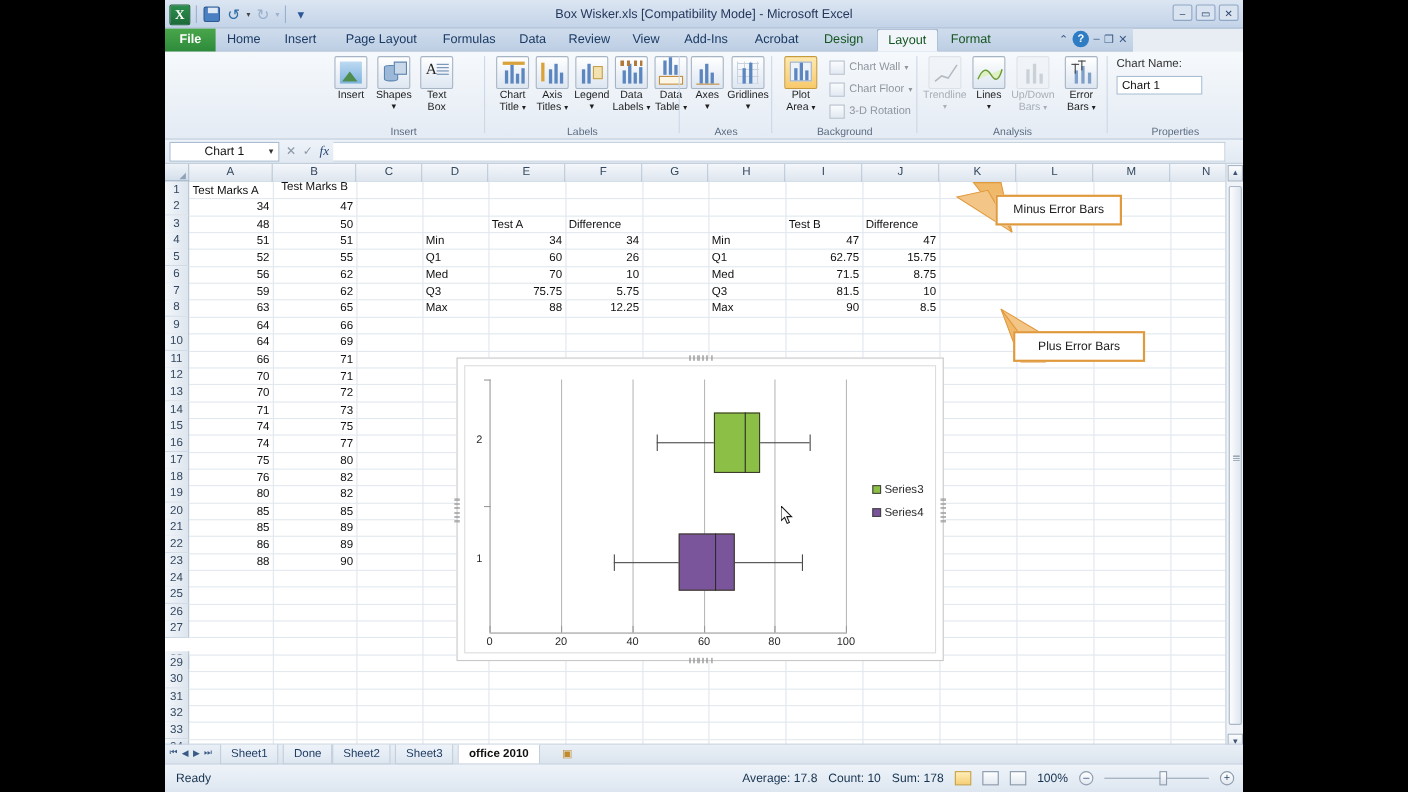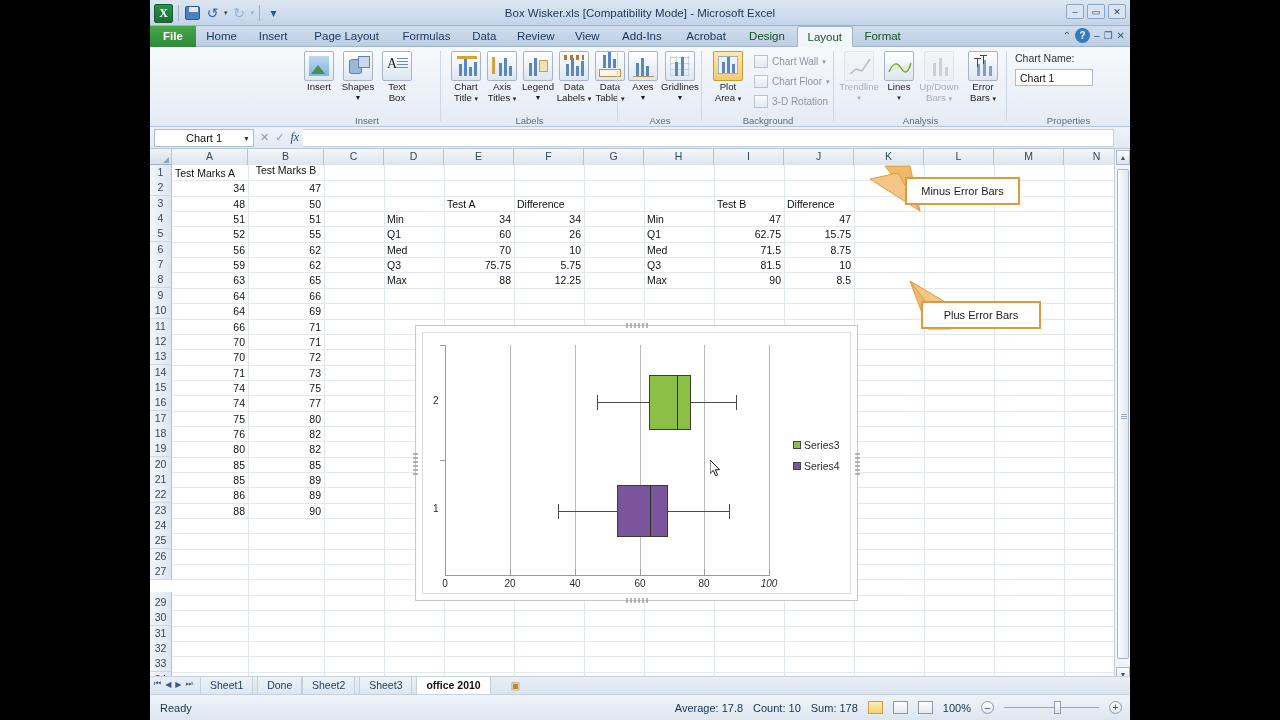--- a/index.html
+++ b/index.html
@@ -50,21 +50,21 @@
   .ctxtools {
     position:absolute; left:583px; top:0; width:185px; height:26px;
     background: linear-gradient(#9adf9a,#65c96a);
     border-left:1px solid #57a85b; border-right:1px solid #57a85b;
     border-top:3px solid #3f9d48;
     color:#135c22; font-size:11px; text-align:center; line-height:24px;
   }
 
   
   .tabstrip {
-    position:absolute; left:0; top:26px; width:980px; height:21px;
+    position:absolute; left:0; top:26px; width:880px; height:21px;
     background: linear-gradient(#cfdcec,#bdcee4);
     border-bottom:1px solid #9fb4cf;
   }
   .tab {
     position:absolute; top:0; height:21px; line-height:20px; padding:0 9px;
     font-size:11.5px; color:#1a3a63; cursor:default;
   }
   .tab.file { background:linear-gradient(#4aa64a,#2d8a3b); color:#fff; font-weight:bold; width:46px; text-align:center; padding:0;}
   .tab.active { background:#f2f6fb; border:1px solid #9fb4cf; border-bottom:1px solid #f2f6fb; border-radius:3px 3px 0 0; color:#1b3c66;}
   .tab.ctx { color:#14551f; }
@@ -698,21 +698,21 @@
           <div class="tick" style="left:346px;top:236px;width:1px;height:6px;"></div>
 
           <div class="tick" style="left:17px;top:12px;width:6px;height:1px;"></div>
           <div class="tick" style="left:17px;top:127px;width:6px;height:1px;"></div>
 
           <div class="axlabel" style="left:10px;top:245px;width:24px;">0</div>
           <div class="axlabel" style="left:75px;top:245px;width:24px;">20</div>
           <div class="axlabel" style="left:140px;top:245px;width:24px;">40</div>
           <div class="axlabel" style="left:205px;top:245px;width:24px;">60</div>
           <div class="axlabel" style="left:269px;top:245px;width:24px;">80</div>
-          <div class="axlabel" style="left:334px;top:245px;width:24px;font-style:italic;">100</div>
+          <div class="axlabel" style="left:334px;top:245px;width:24px;">100</div>
 
           <div class="ylabel" style="left:10px;top:62px;">2</div>
           <div class="ylabel" style="left:10px;top:170px;">1</div>
 
           <div class="whisk" style="left:174px;top:69px;width:52px;"></div>
           <div class="cap" style="left:174px;top:62px;height:15px;"></div>
           <div class="whisk" style="left:268px;top:69px;width:45px;"></div>
           <div class="cap" style="left:313px;top:62px;height:15px;"></div>
           <div class="box" style="left:226px;top:42px;width:42px;height:55px;background:#8CBF45;"></div>
           <div class="median" style="left:254px;top:42px;height:55px;"></div>

